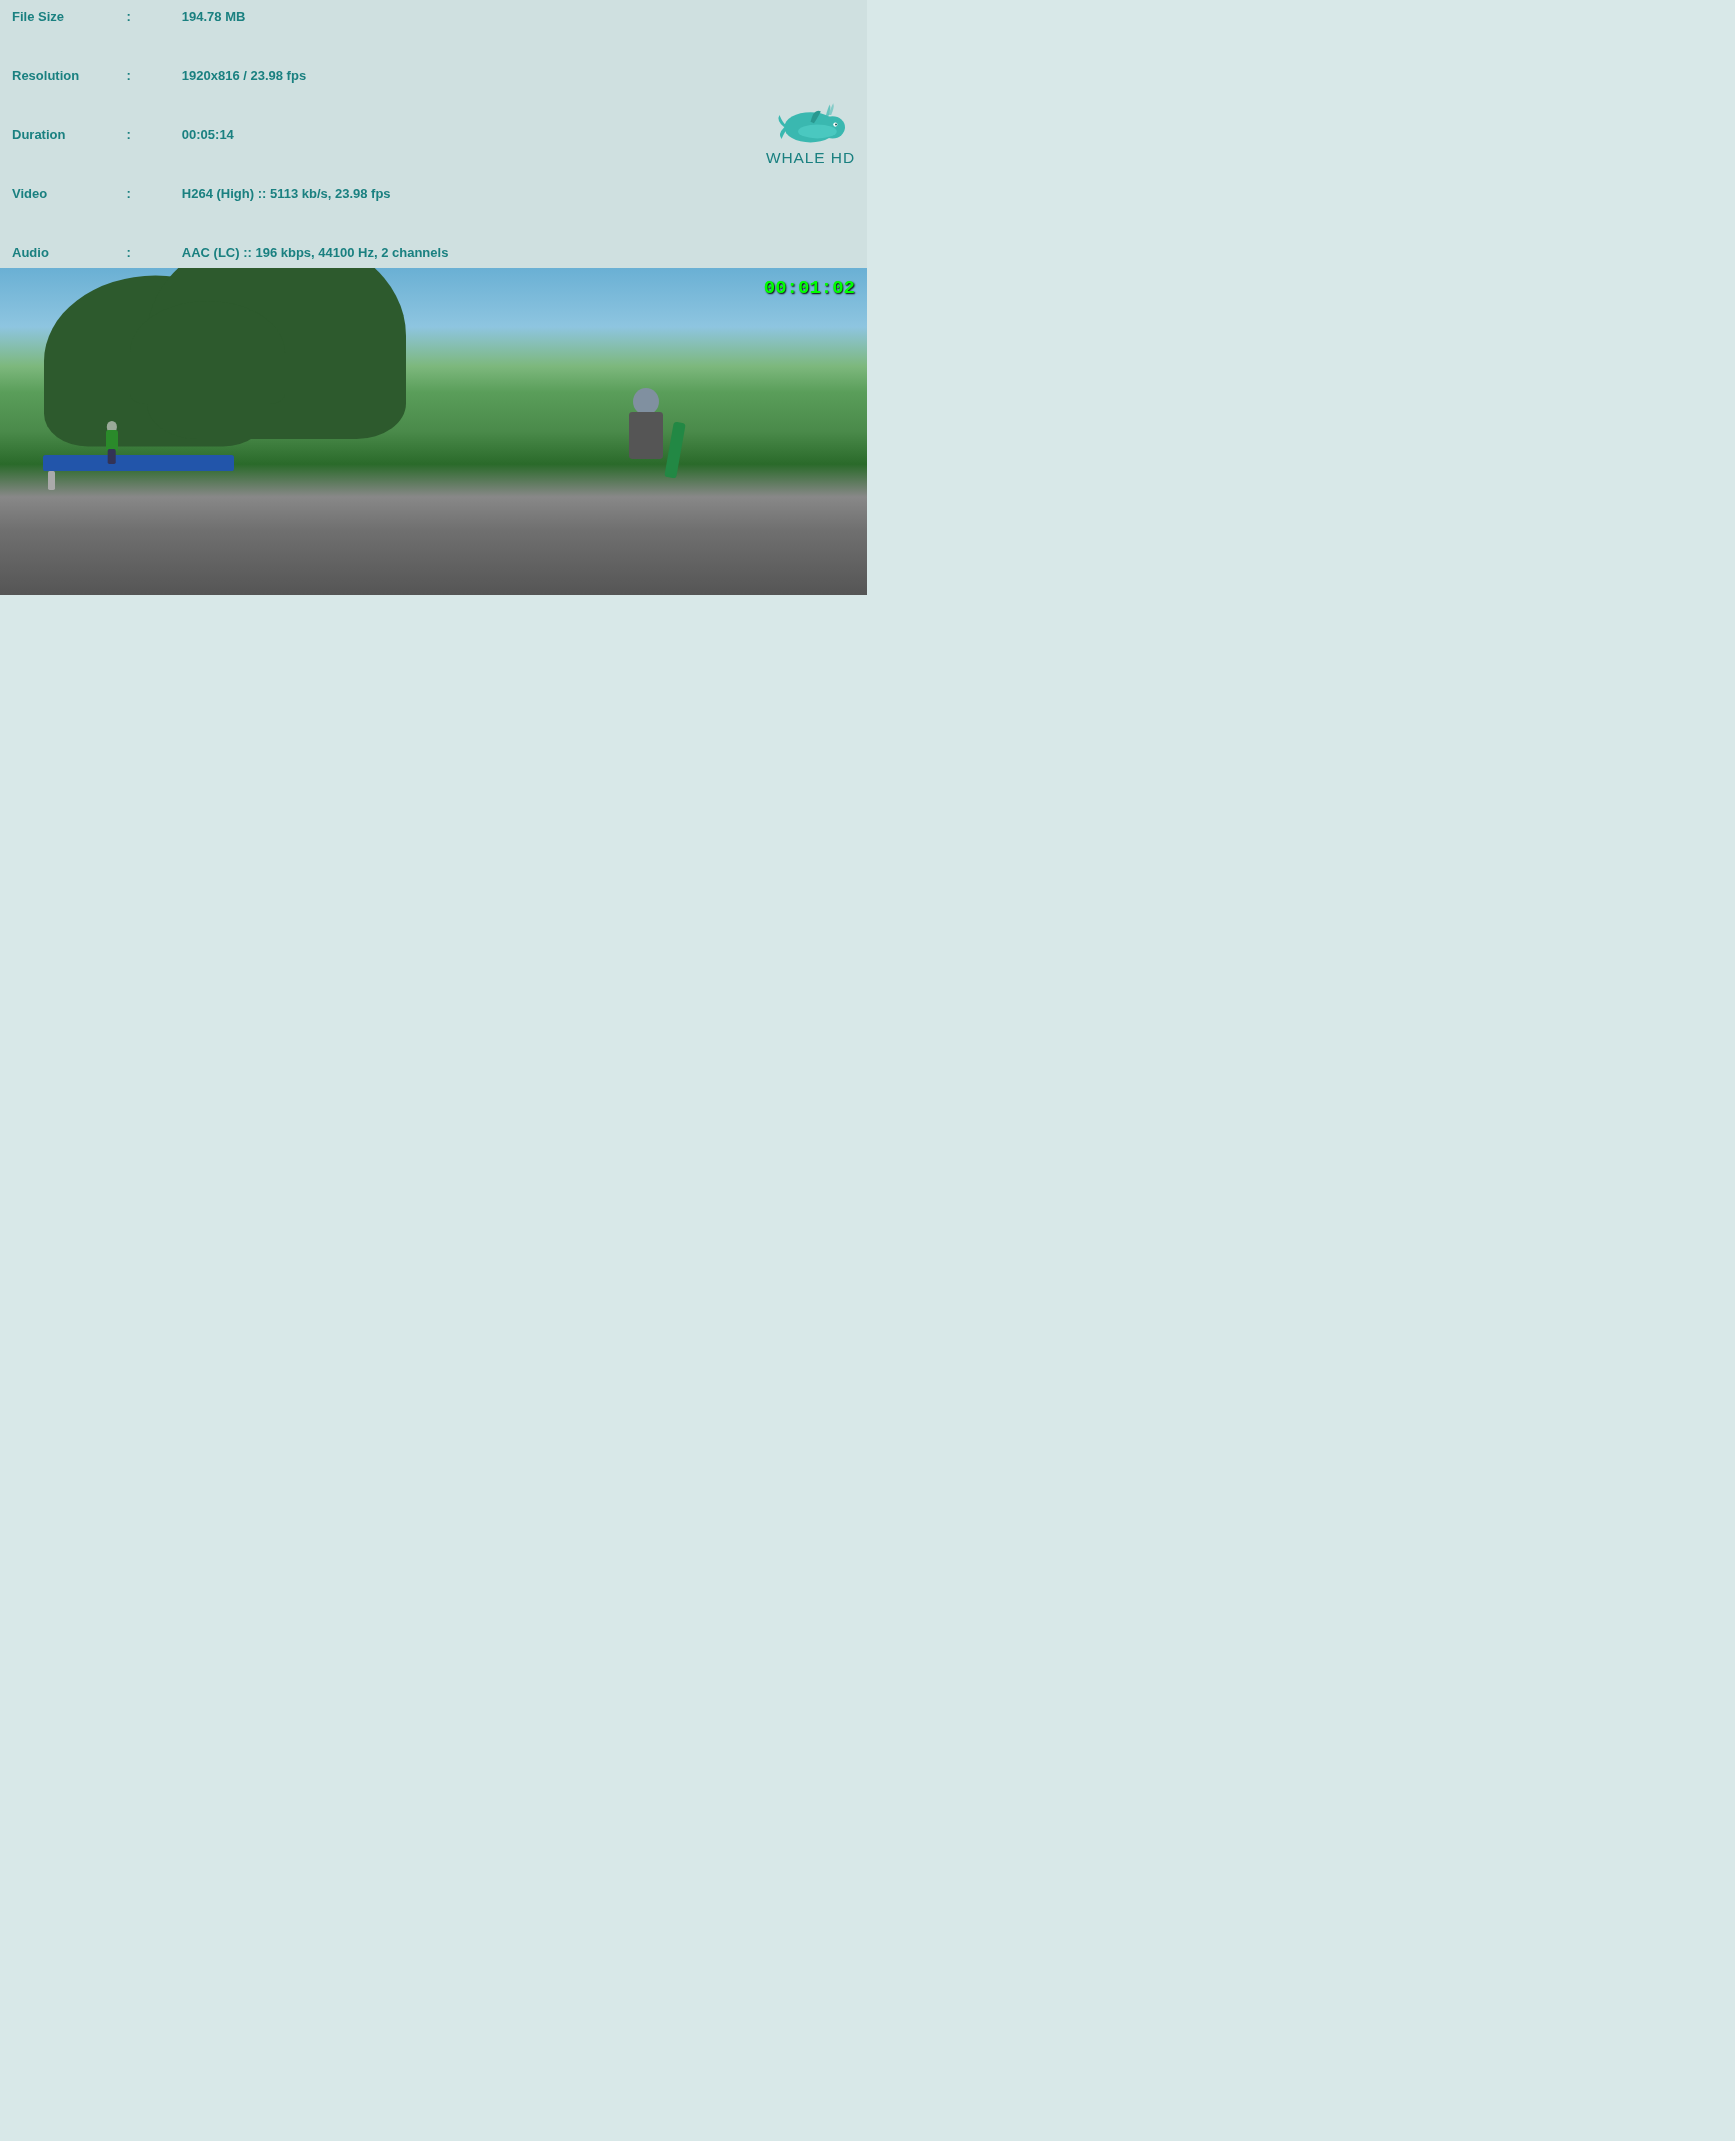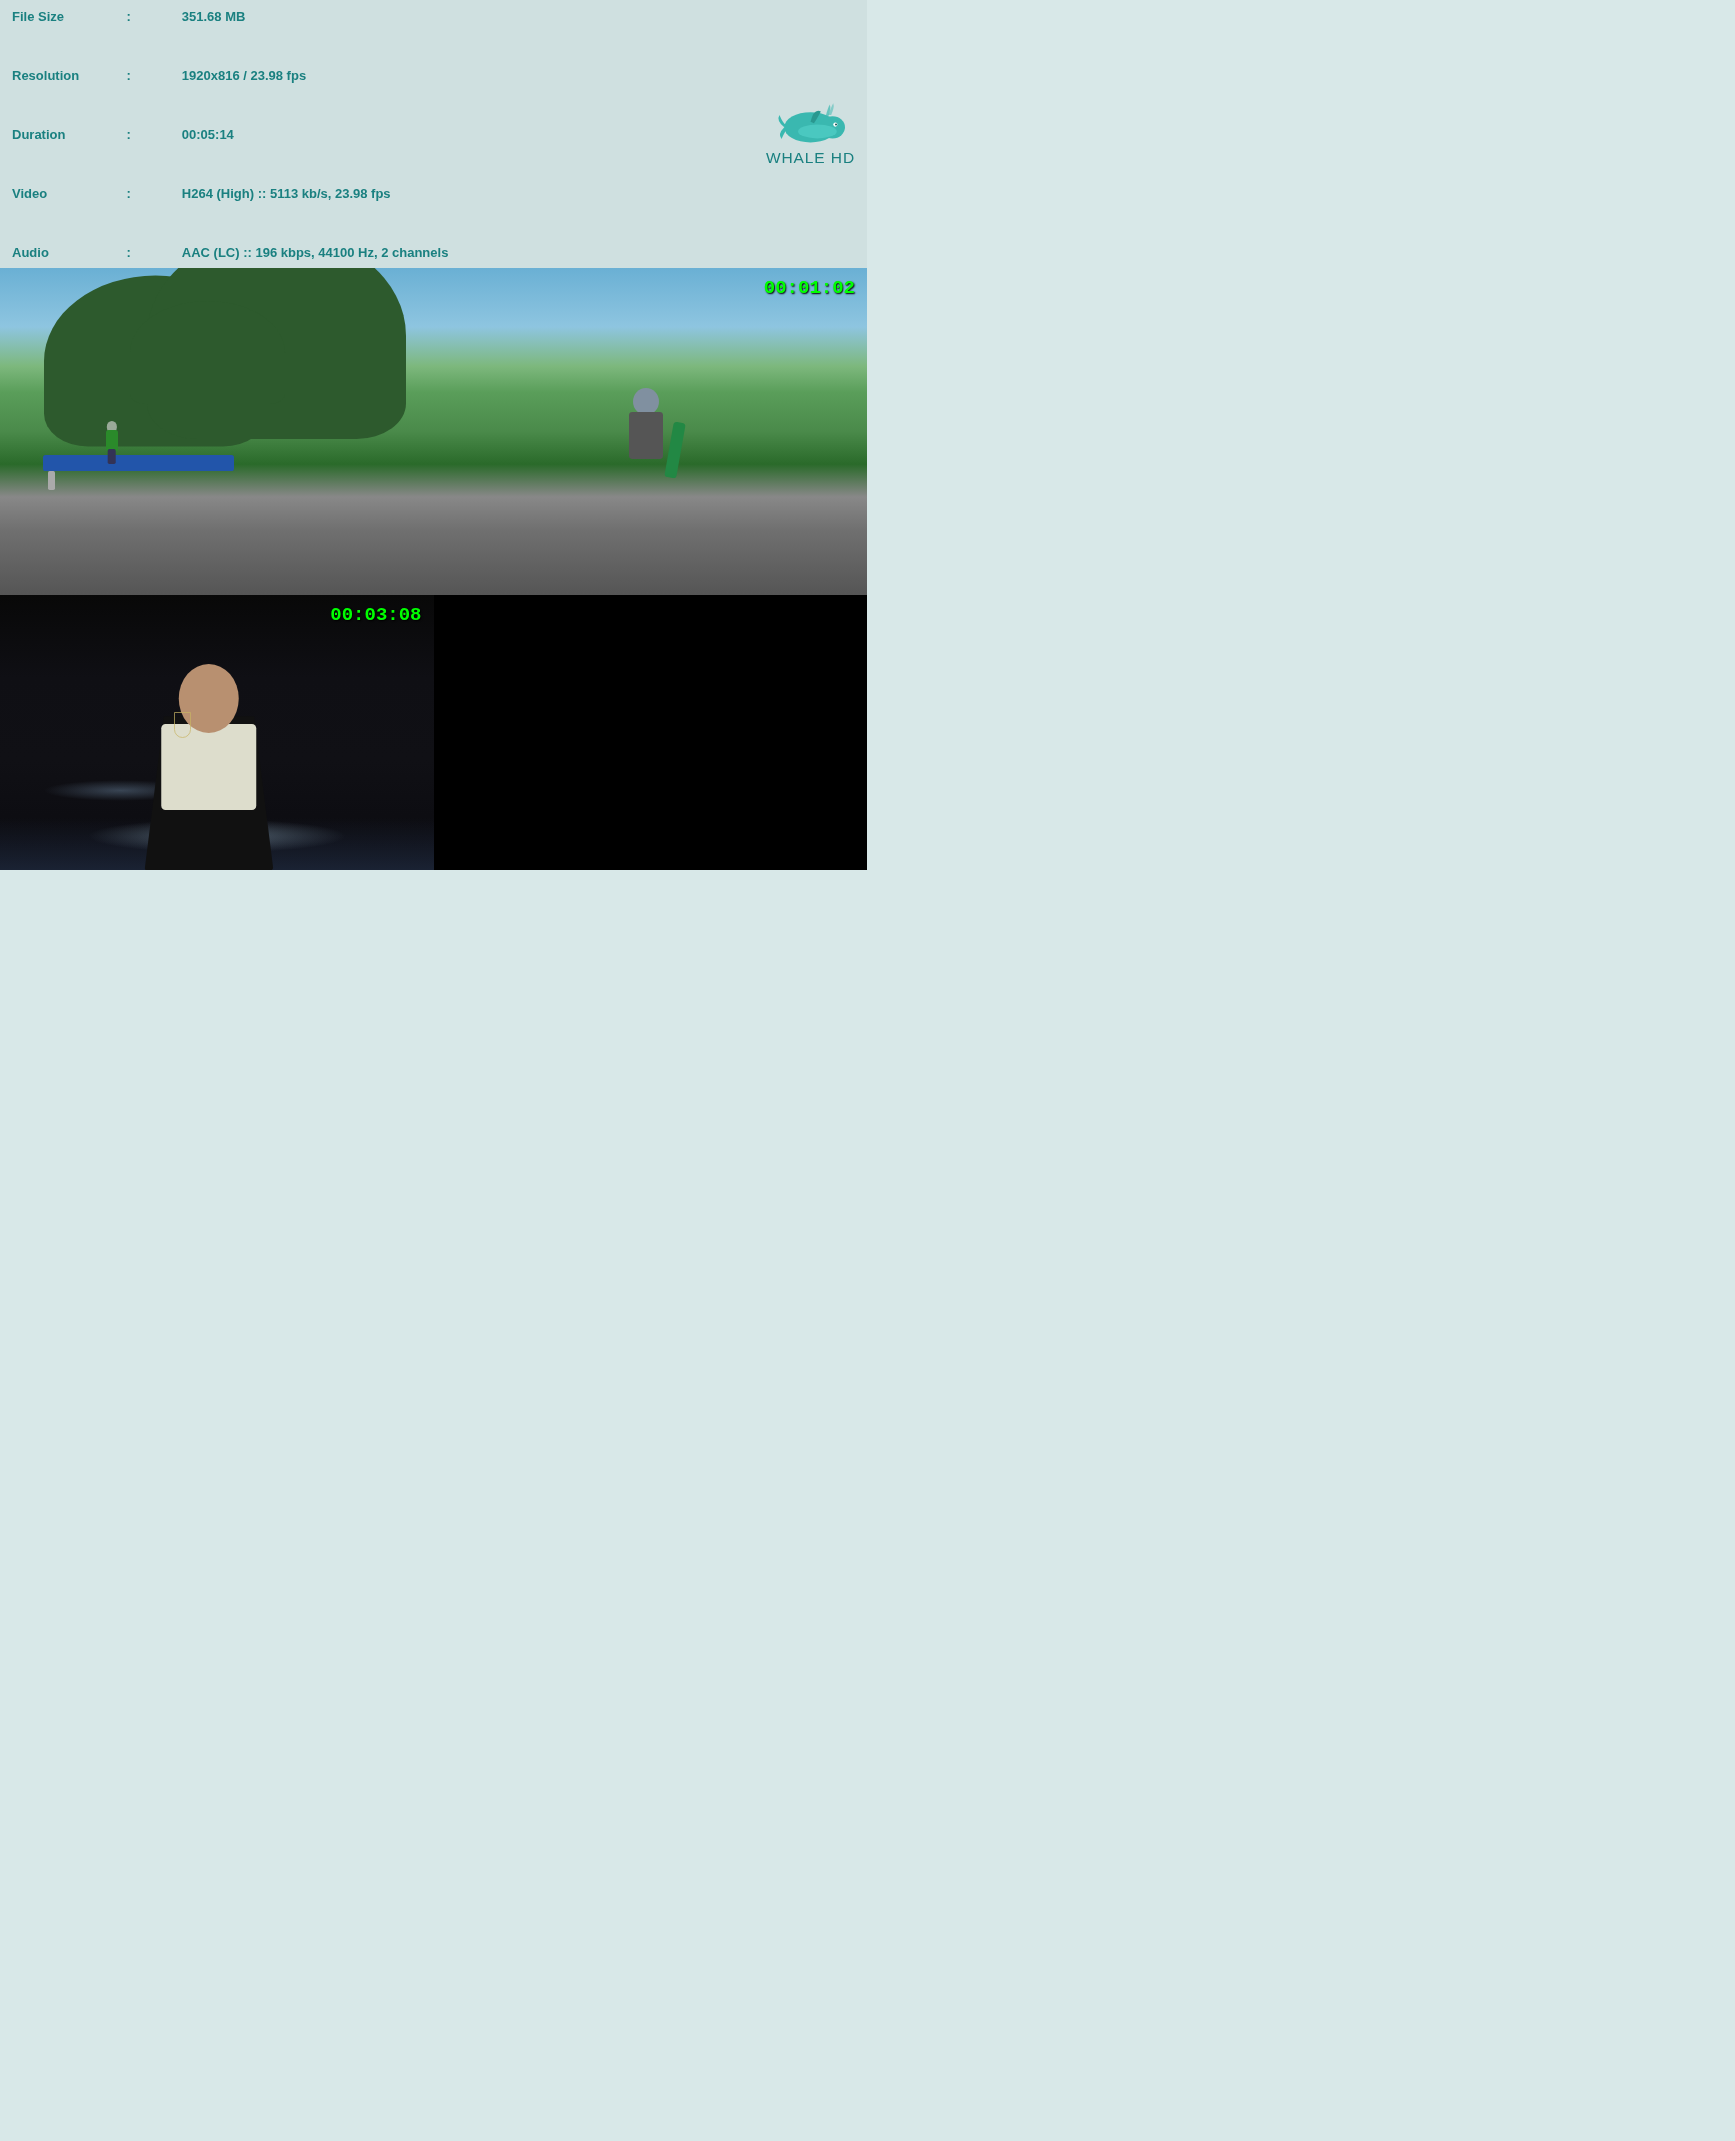--- a/index.html
+++ b/index.html
@@ -387,21 +387,21 @@
     }
   </style>
 </head>
 <body>
 
 <div class="info-panel">
   <div class="info-table">
 
     <span class="info-label">File Size</span>
     <span class="info-colon">:</span>
-    <span class="info-value">351.68 MB</span>
+    <span class="info-value">194.78 MB</span>
 
     <span class="info-label">Resolution</span>
     <span class="info-colon">:</span>
     <span class="info-value">1920x816 / 23.98 fps</span>
 
     <span class="info-label">Duration</span>
     <span class="info-colon">:</span>
     <span class="info-value">00:05:14</span>
 
     <span class="info-label">Video</span>
@@ -459,32 +459,16 @@
         <div style="position:absolute; top:8.6px; left:50%; transform:translateX(-50%); width:12px; height:21.5px; background:#2a8a2a; border-radius:2.6px;"></div>
         <div style="position:absolute; top:27.5px; left:50%; transform:translateX(-50%); width:8.6px; height:15.5px; background:#333355; border-radius:1.7px;"></div>
       </div>
     </div>
     <span class="timestamp">00:01:02</span>
   </div>
 
 
   <div class="frame-half-row">
 
-    <div class="frame-half">
-      <div class="scene3-bg" style="height:275px;">
-        <div class="scene3-water"></div>
-        <div class="scene3-splash"></div>
-
-        <div style="position:absolute; bottom:25%; left:10%; width:155px; height:21.5px; background:radial-gradient(ellipse, rgba(120,150,180,0.4) 0%, transparent 70%); border-radius:50%;"></div>
-        <div class="scene3-person">
-          <div class="scene3-jacket"></div>
-          <div class="scene3-shirt"></div>
-          <div class="scene3-head"></div>
-        </div>
-
-        <div style="position:absolute; bottom:48%; left:calc(50% - 47px + 4.3px); width:17px; height:26px; border: 0.9px solid rgba(200,180,100,0.7); border-radius:0 0 8.6px 8.6px;"></div>
-      </div>
-      <span class="timestamp">00:03:08</span>
-    </div>
 
   </div>
 </div>
 
 
 </body></html>

